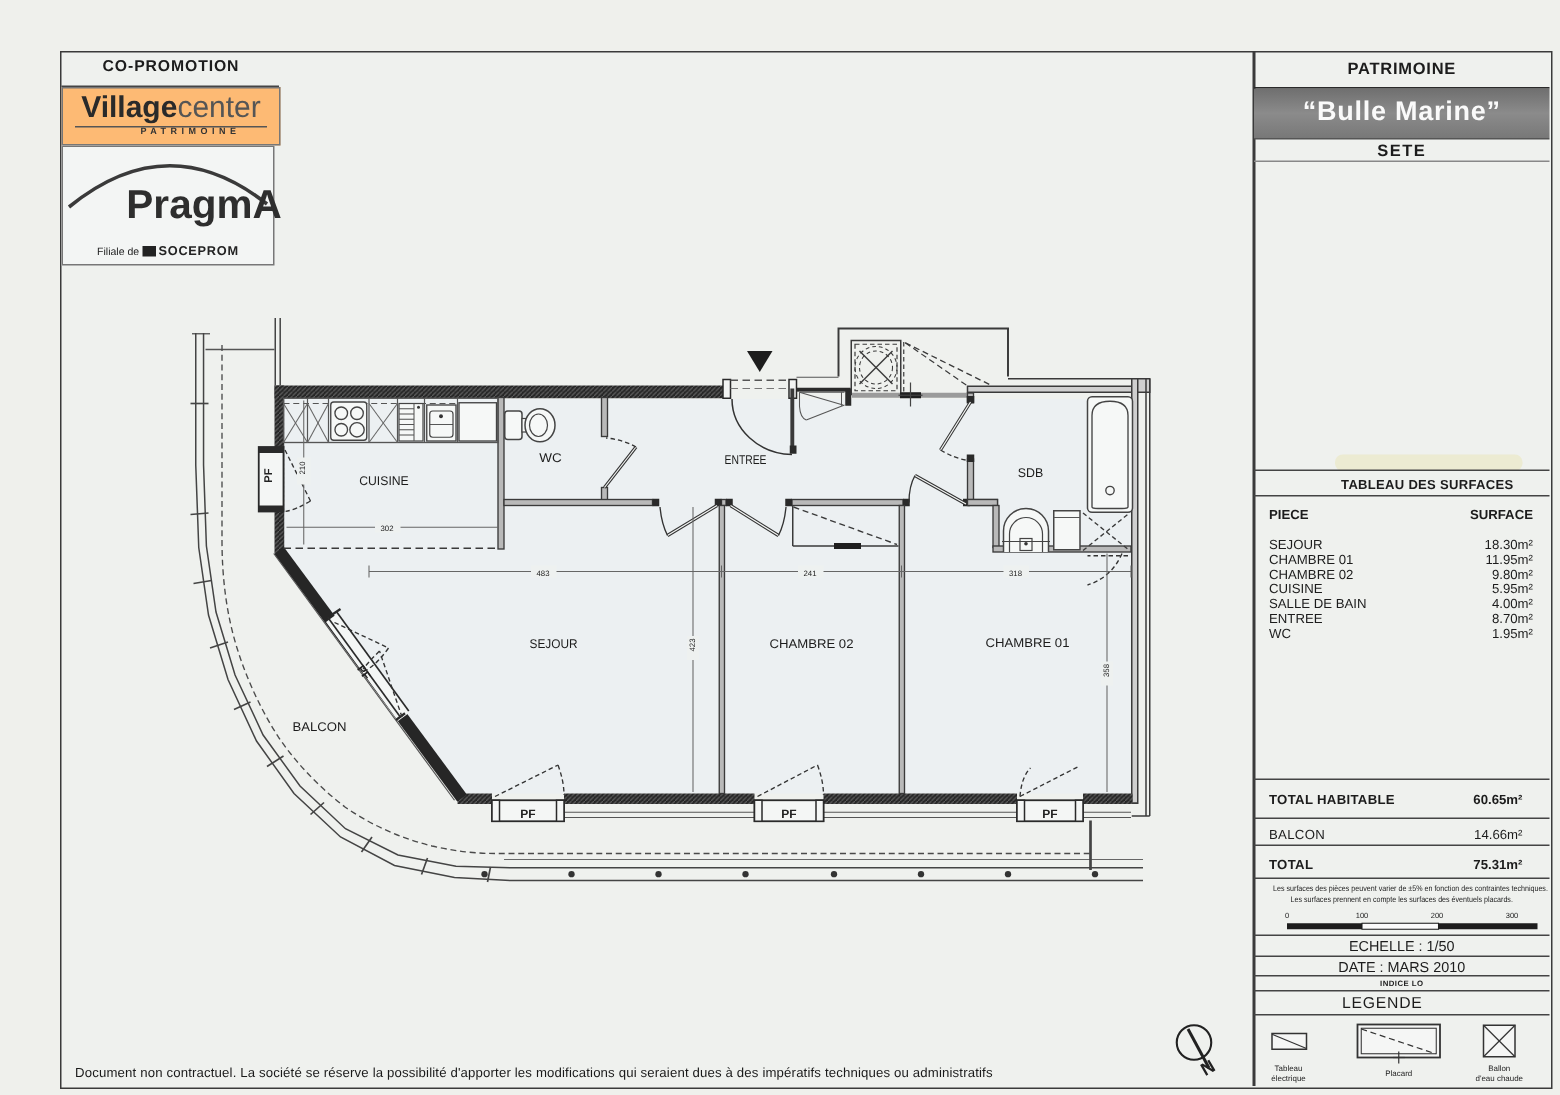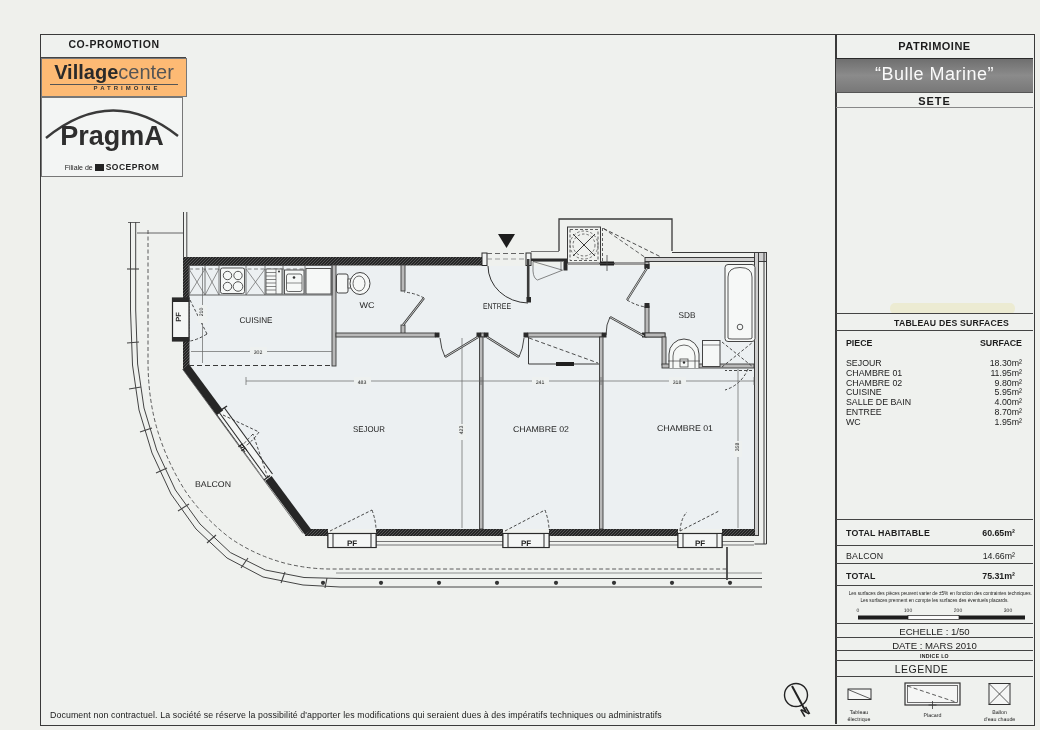--- a/index.html
+++ b/index.html
@@ -21,28 +21,28 @@
   <div class="abs" style="left:0;top:2px;width:144px;text-align:center;font-size:20px;color:#2a2a2a;"><span style="font-weight:bold;">Village</span><span style="color:#555;">center</span></div>
   <div class="abs" style="left:8px;top:25px;width:128px;height:1px;background:#555;"></div>
   <div class="abs" style="left:30px;top:26px;width:110px;text-align:center;font-size:6px;font-weight:bold;letter-spacing:3px;color:#333;">PATRIMOINE</div>
 </div>
 
 <div class="abs" style="left:41px;top:97px;width:140px;height:78px;border:1px solid #777;background:#f3f5f4;">
 
   <svg class="abs" style="left:0;top:0;" width="140" height="78" viewBox="0 0 140 78">
     <path d="M 4 40 Q 70 -14 136 38" fill="none" stroke="#3a3a3a" stroke-width="2.4"></path>
   </svg>
-  <div class="abs" style="left:0;top:23px;width:140px;text-align:center;font-size:27px;font-weight:bold;color:#2e2e2e;letter-spacing:0px;">PragmA</div>
+  <div class="abs" style="left:0;top:23px;width:140px;text-align:center;font-size:27px;font-weight:bold;color:#2e2e2e;letter-spacing:0px;padding-left:24px;">PragmA</div>
   <div class="abs" style="left:0;top:64px;width:140px;text-align:center;font-size:7px;color:#222;">Filiale de <span style="display:inline-block;width:9px;height:7px;background:#222;vertical-align:-1px;"></span> <span style="font-size:8.5px;font-weight:bold;letter-spacing:0.5px;">SOCEPROM</span></div>
 </div>
 
 <div class="abs" style="left:836px;top:40px;width:197px;text-align:center;font-size:11px;font-weight:bold;letter-spacing:0.5px;color:#1c1c1c;">PATRIMOINE</div>
 
 <div class="abs" style="left:836px;top:58px;width:197px;height:33px;background:linear-gradient(180deg,#6f6f6f 0%,#8b8b8b 50%,#787878 100%);border-top:1.5px solid #2a2a2a;border-bottom:1px solid #555;">
-  <div style="text-align:center;font-size:18px;font-weight:normal;color:#fafafa;margin-top:5px;letter-spacing:0.5px;">“Bulle Marine”</div>
+  <div style="text-align:center;font-size:18px;font-weight:bold;color:#fafafa;margin-top:5px;letter-spacing:0.5px;">“Bulle Marine”</div>
 </div>
 
 <div class="abs" style="left:836px;top:95px;width:197px;text-align:center;font-size:11px;font-weight:bold;letter-spacing:1px;color:#1c1c1c;">SETE</div>
 <div class="abs" style="left:836px;top:107px;width:197px;height:1px;background:#888;"></div>
 
 <div class="abs" style="left:890px;top:303px;width:125px;height:11px;background:#e9e4a8;opacity:0.4;border-radius:5px;"></div>
 
 <div class="abs" style="left:836px;top:313px;width:197px;height:1px;background:#444;"></div>
 <div class="abs" style="left:836px;top:317.5px;width:231px;text-align:center;font-size:8.7px;font-weight:bold;letter-spacing:0.2px;color:#1c1c1c;">TABLEAU DES SURFACES</div>
 <div class="abs" style="left:836px;top:330px;width:197px;height:1px;background:#444;"></div>

